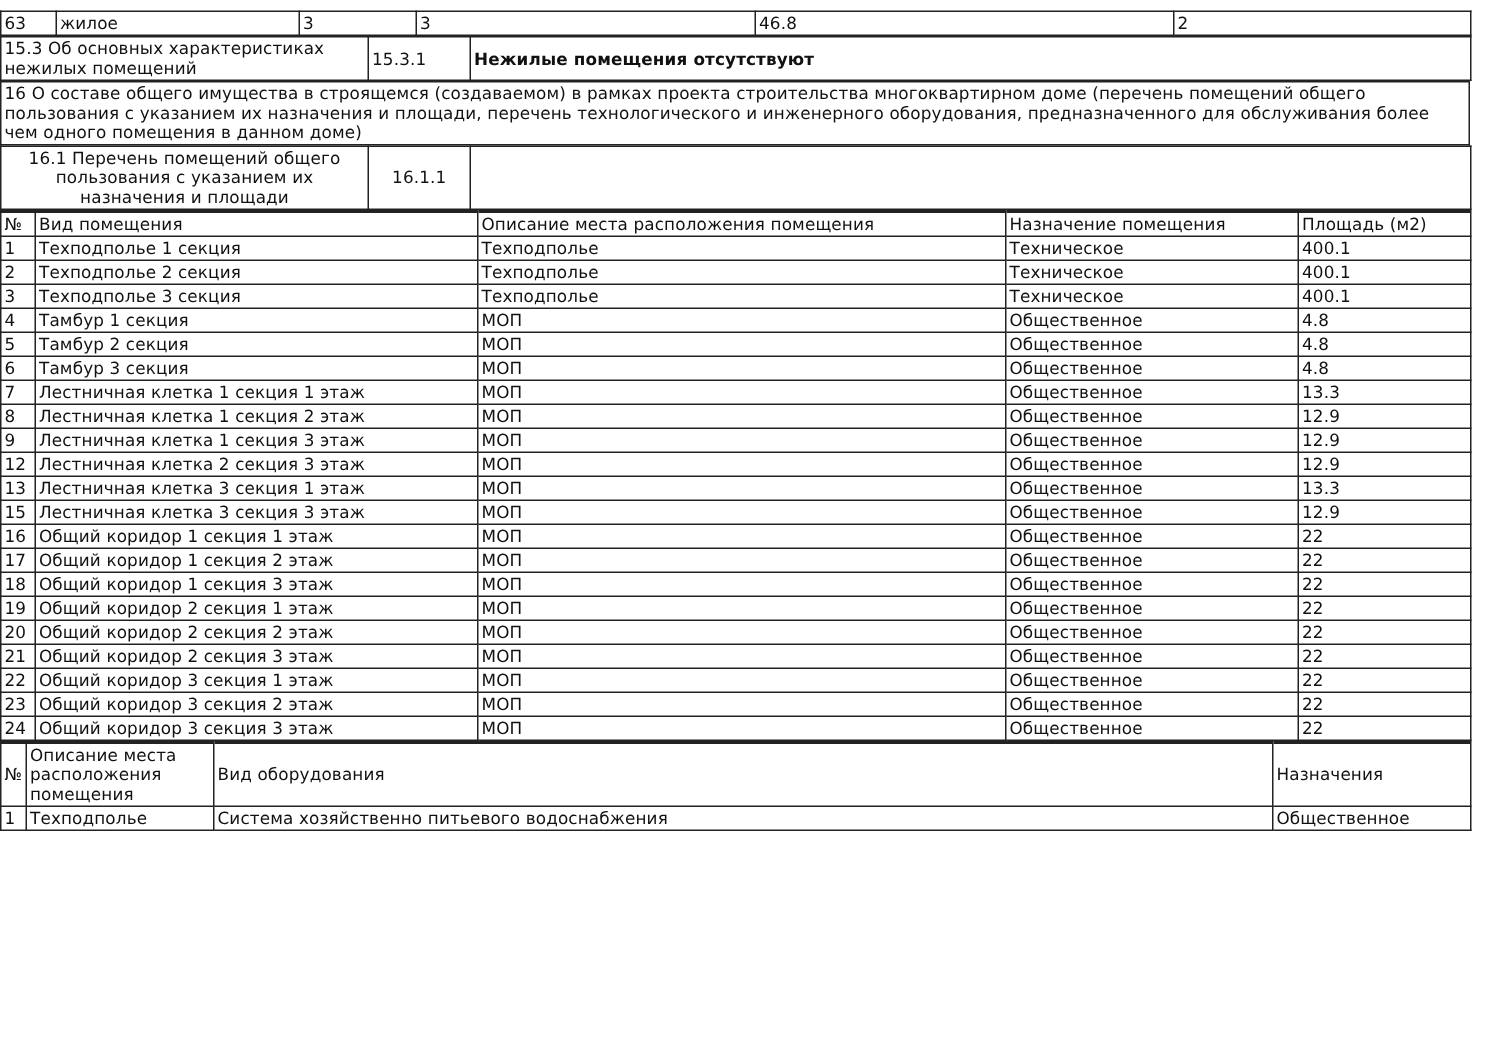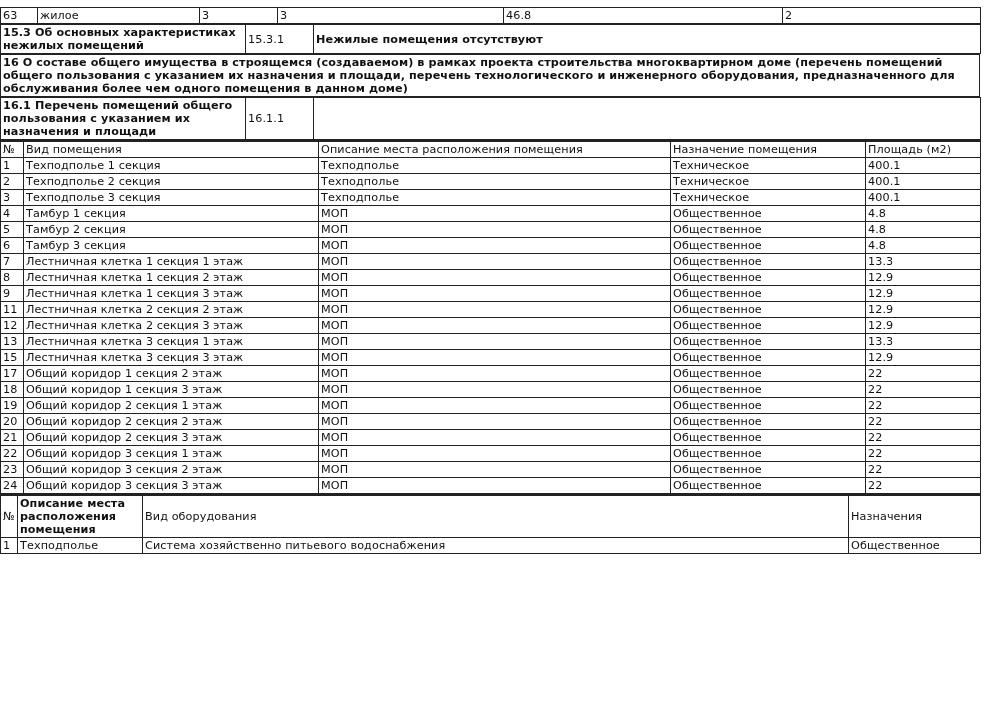--- a/index.html
+++ b/index.html
@@ -7,26 +7,26 @@
       width: 1000px; height: 707px; position: relative; overflow: hidden;
       font-family: "DejaVu Sans", sans-serif; font-size: 11.2px; color: #111;
       letter-spacing: 0.1px;
     }
     .page { position: absolute; left: 0; top: 7px; width: 980px; }
     table { border-collapse: collapse; width: 980px; table-layout: fixed; }
     td {
       border: 1px solid #222; padding: 0 2px; vertical-align: middle;
       line-height: 13px; overflow: hidden; white-space: nowrap;
     }
-    td.wrap { white-space: normal; font-weight: bold; }
+    td.wrap { white-space: normal; }
     .t-top td { height: 15px; }
     .t-top { border-top: 1px solid #222; }
     .t-153 td { height: 28px; }
     .t-16 td { height: 41px; margin-top: 48px; }
-    .t-161 td { height: 41px; }
+    .t-161 td { height: 41px; text-align: center; }
     .t-main td { height: 15px; }
     .t-162 td { height: 67px; }
     .t-eq-head td { height: 41px; }
     .t-eq td { height: 15px; }
     .bold { font-weight: bold; }
     .thick-top { border-top: 2px solid #222; }
   </style>
 </head>
 <body>
 
@@ -166,46 +166,46 @@
           <td>12.9</td>
         </tr>
         <tr>
           <td>9</td>
           <td>Лестничная клетка 1 секция 3 этаж</td>
           <td>МОП</td>
           <td>Общественное</td>
           <td>12.9</td>
         </tr>
         <tr>
-          <td>11</td>
-          <td>Лестничная клетка 2 секция 2 этаж</td>
-          <td>МОП</td>
-          <td>Общественное</td>
-          <td>12.9</td>
-        </tr>
-        <tr>
           <td>12</td>
           <td>Лестничная клетка 2 секция 3 этаж</td>
           <td>МОП</td>
           <td>Общественное</td>
           <td>12.9</td>
         </tr>
         <tr>
           <td>13</td>
           <td>Лестничная клетка 3 секция 1 этаж</td>
           <td>МОП</td>
           <td>Общественное</td>
           <td>13.3</td>
         </tr>
         <tr>
           <td>15</td>
           <td>Лестничная клетка 3 секция 3 этаж</td>
           <td>МОП</td>
           <td>Общественное</td>
           <td>12.9</td>
+        </tr>
+        <tr>
+          <td>16</td>
+          <td>Общий коридор 1 секция 1 этаж</td>
+          <td>МОП</td>
+          <td>Общественное</td>
+          <td>22</td>
         </tr>
         <tr>
           <td>17</td>
           <td>Общий коридор 1 секция 2 этаж</td>
           <td>МОП</td>
           <td>Общественное</td>
           <td>22</td>
         </tr>
         <tr>
           <td>18</td>

